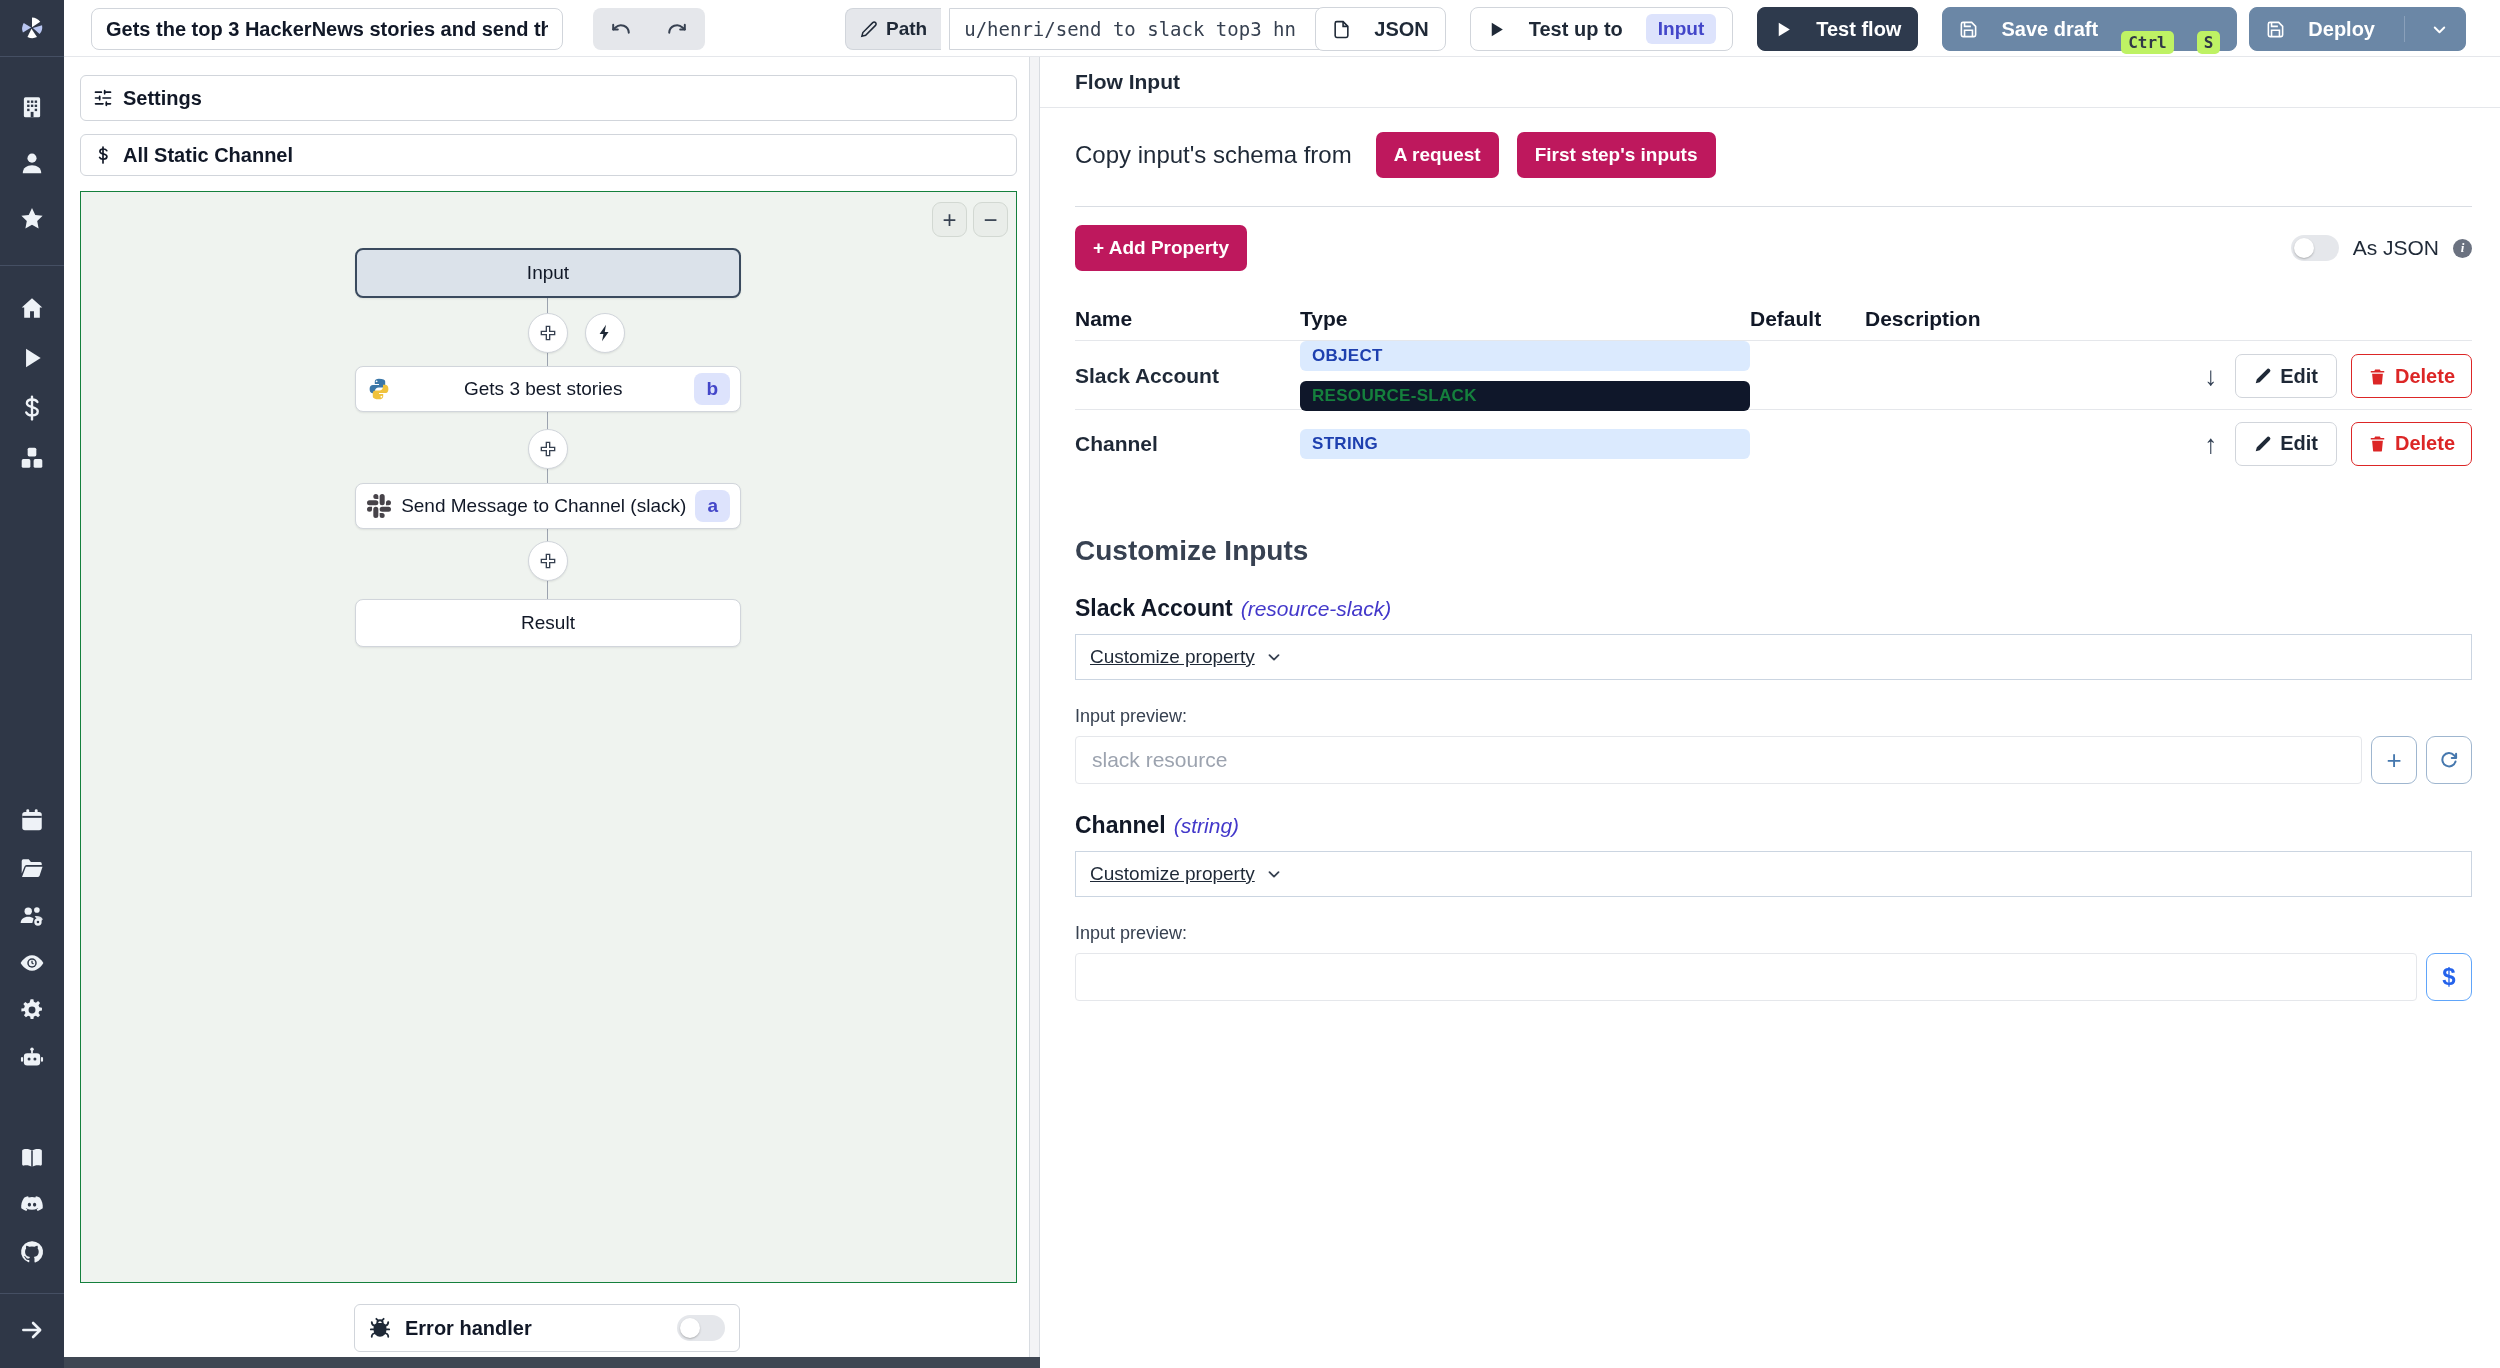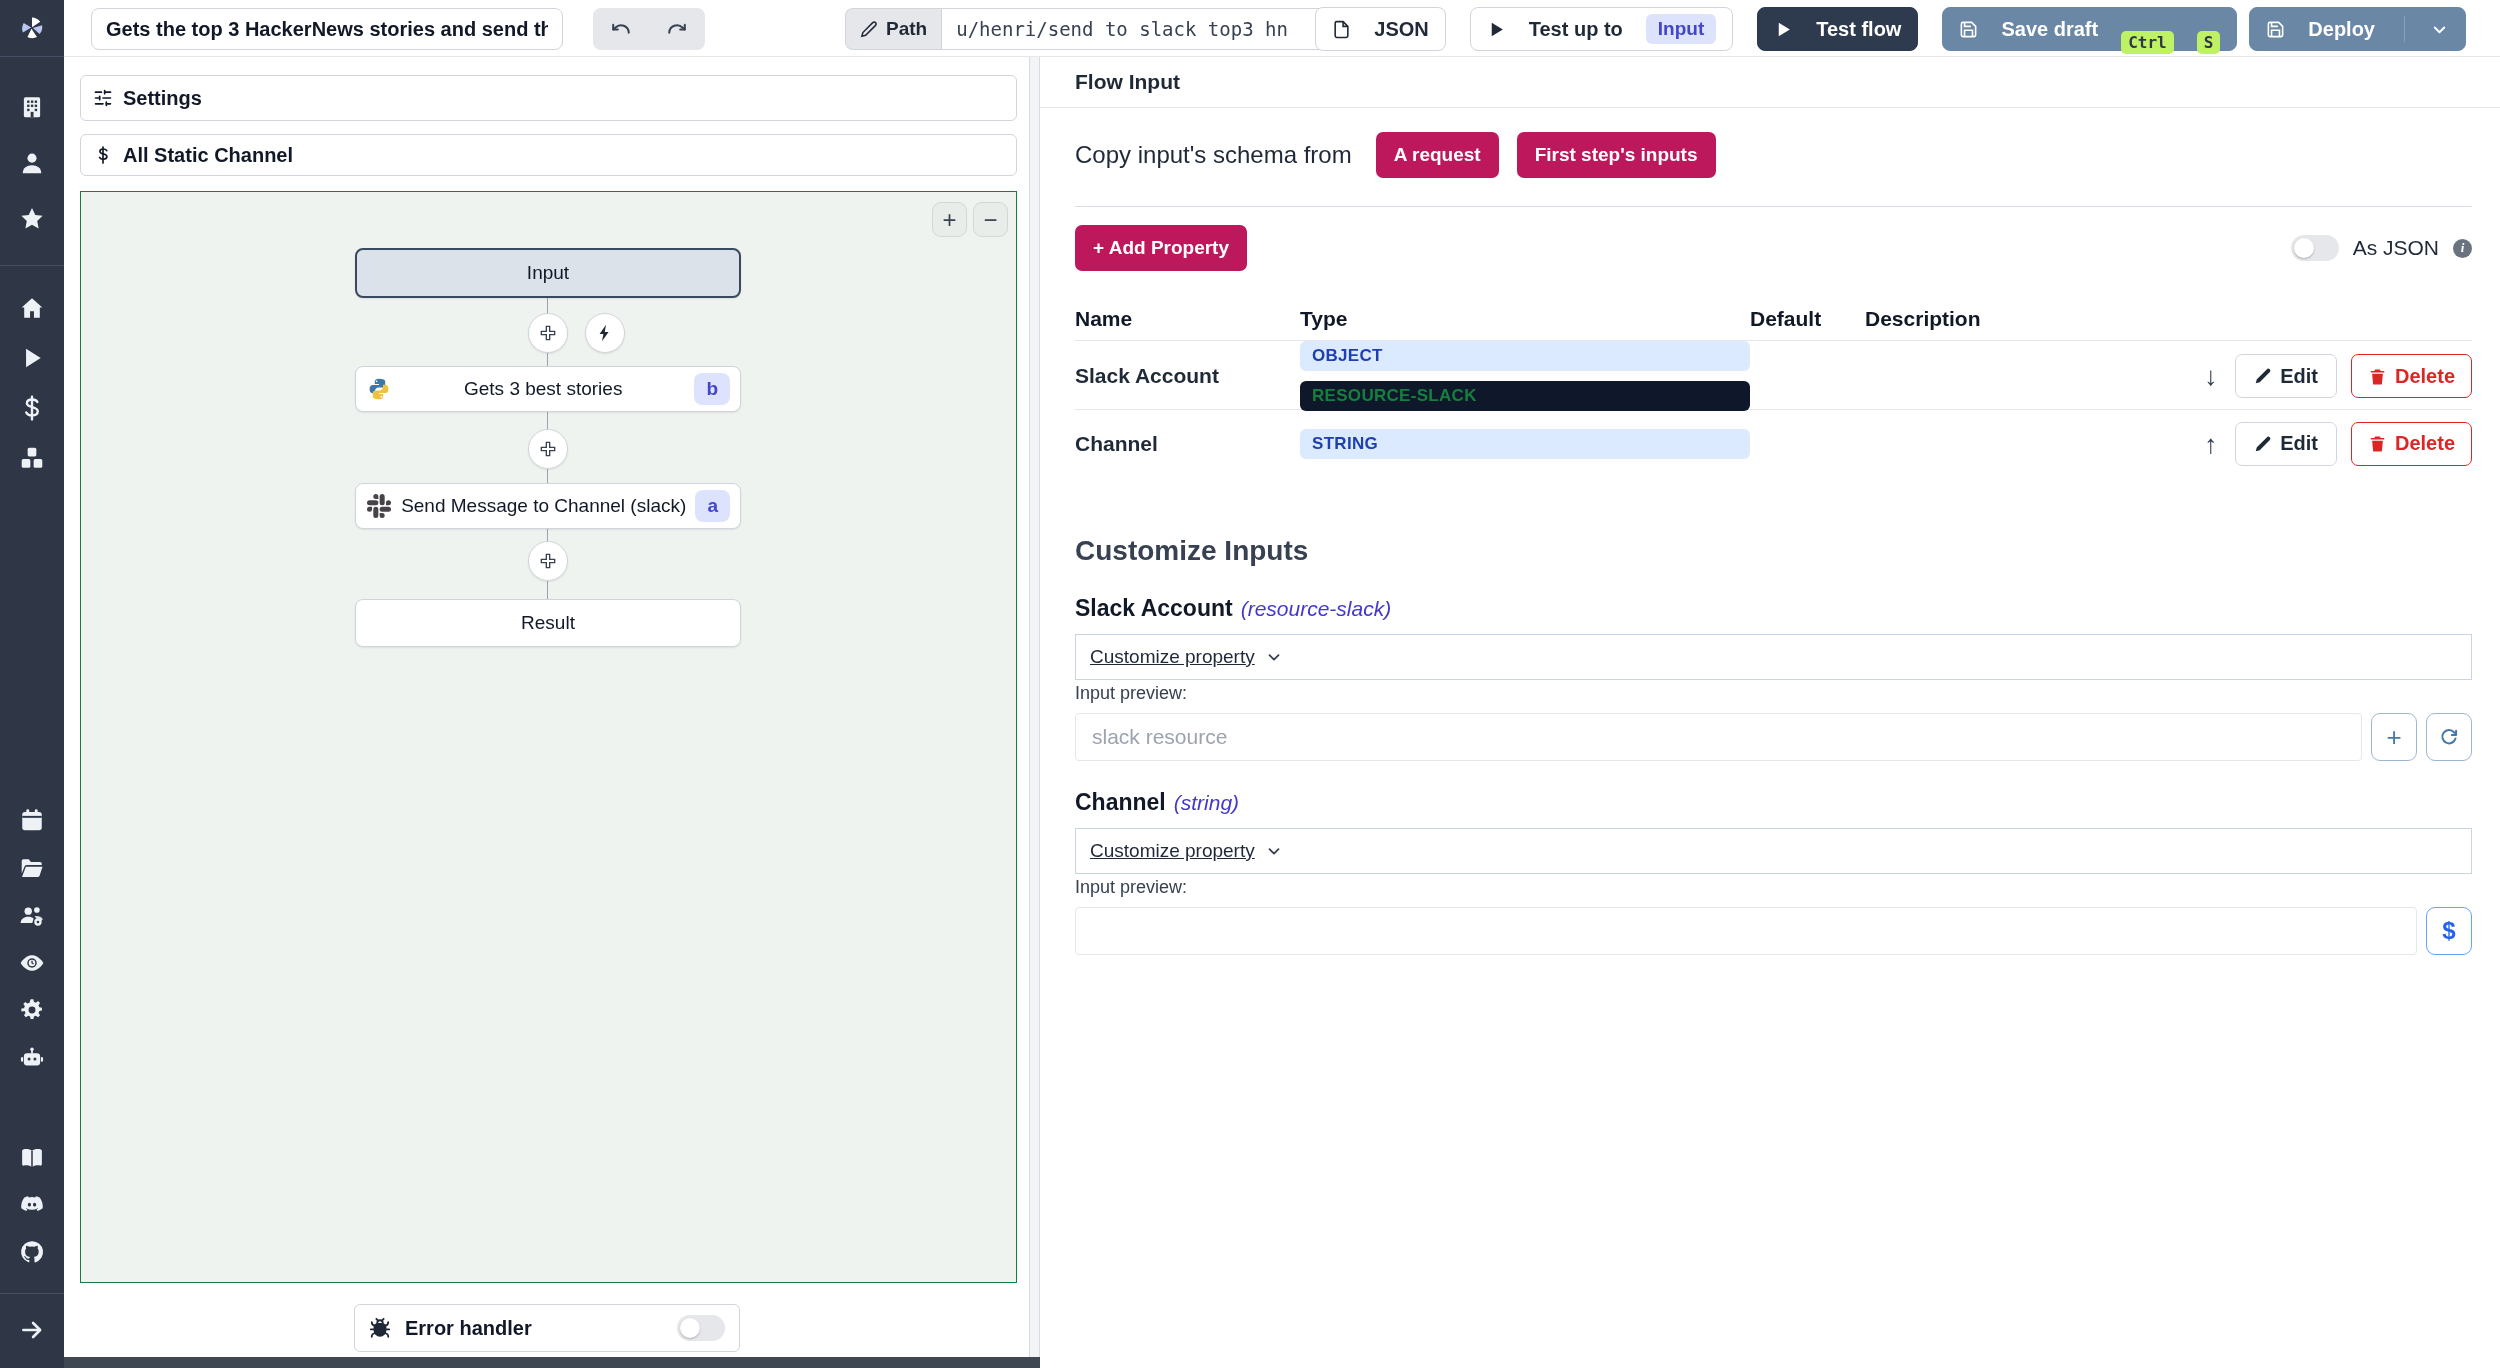--- a/index.html
+++ b/index.html
@@ -17,21 +17,21 @@
   .topbar { position:absolute; left:64px; top:0; width:2436px; height:57px; background:#fff;
     border-bottom:1px solid #e5e7eb; z-index:20; }
   .title-input { position:absolute; left:27px; top:8px; width:472px; height:42px;
     border:1px solid #d1d5db; border-radius:8px; padding:0 14px; font-size:20px; font-weight:bold;
     color:#111827; font-family:"Liberation Sans", sans-serif; }
   .undo-group { position:absolute; left:529px; top:8px; width:112px; height:42px; background:#e5e7eb;
     border-radius:8px; display:flex; }
   .undo-group button { flex:1; background:none; border:none; color:#374151; cursor:pointer;
     display:flex; align-items:center; justify-content:center; }
   .undo-group svg { width:22px; height:22px; }
-  .path-group { position:absolute; left:781px; top:8px; height:42px; display:flex; }
+  .path-group { position:absolute; left:781px; top:8px; height:42px; display:flex;gap:8px; }
   .path-chip { background:#e5e7eb; border:1px solid #d1d5db; border-right:none; border-radius:8px 0 0 8px;
     display:flex; align-items:center; gap:8px; padding:0 14px; font-size:19px; font-weight:bold; color:#1f2937; }
   .path-chip svg { width:18px; height:18px; }
   .path-input { width:400px; border:1px solid #d1d5db; border-radius:0 8px 8px 0; padding:0 14px;
     font-family:"DejaVu Sans Mono", monospace; font-size:19px; color:#374151; }
   .tb-right { position:absolute; right:34px; top:7px; height:44px; display:flex; gap:24px; align-items:center; }
   .tb-btn { height:44px; border-radius:8px; display:flex; align-items:center; gap:23px; padding:0 16px;
     font-size:20px; font-weight:bold; cursor:pointer; border:1px solid #d1d5db; background:#fff; color:#1f2937;
     font-family:"Liberation Sans", sans-serif; white-space:nowrap; }
   .tb-btn svg { width:19px; height:19px; }
@@ -114,21 +114,21 @@
   .del-btn { display:flex; align-items:center; gap:8px; background:#fff; border:1px solid #dc2626;
     border-radius:7px; height:44px; padding:0 16px; font-size:20px; font-weight:bold; color:#dc2626; cursor:pointer; }
   .del-btn svg { width:19px; height:19px; }
   .cust-title { margin-top:58px; font-size:28px; font-weight:bold; color:#374151; }
   .cust-item-h { margin-top:28px; font-size:23px; font-weight:bold; color:#111827; }
   .type-hint { font-size:21px; font-weight:normal; font-style:italic; color:#4338ca; margin-left:8px; }
   .cust-box { margin-top:12px; border:1px solid #cbd5e1; background:#fff; height:46px;
     display:flex; align-items:center; padding:0 14px; }
   .cust-link { font-size:19px; color:#1f2937; text-decoration:underline; cursor:pointer; }
   .cust-box svg { width:18px; height:18px; margin-left:10px; color:#374151; }
-  .preview-label { margin-top:3px; font-size:18px; color:#374151; }
+  .preview-label { margin-top:26px; font-size:18px; color:#374151; }
   .preview-row { margin-top:9px; display:flex; gap:9px; align-items:stretch; }
   .preview-input { flex:1; height:48px; border:1px solid #e5e7eb; border-radius:4px; padding:0 16px;
     font-size:21px; color:#374151; font-family:"Liberation Sans", sans-serif; }
   .preview-input::placeholder { color:#9ca3af; }
   .sq-btn { width:46px; height:48px; border-radius:9px; background:#fff; display:flex; align-items:center;
     justify-content:center; cursor:pointer; }
   .sq-btn.bluish { border:1px solid #9fb6cf; color:#4678ae; font-size:26px; }
   .sq-btn.bluish svg { width:20px; height:20px; }
   .sq-btn.dollar { border:1px solid #60a5fa; color:#2563eb; font-size:24px; font-weight:bold; }
   .spacer26 { height:26px; }

